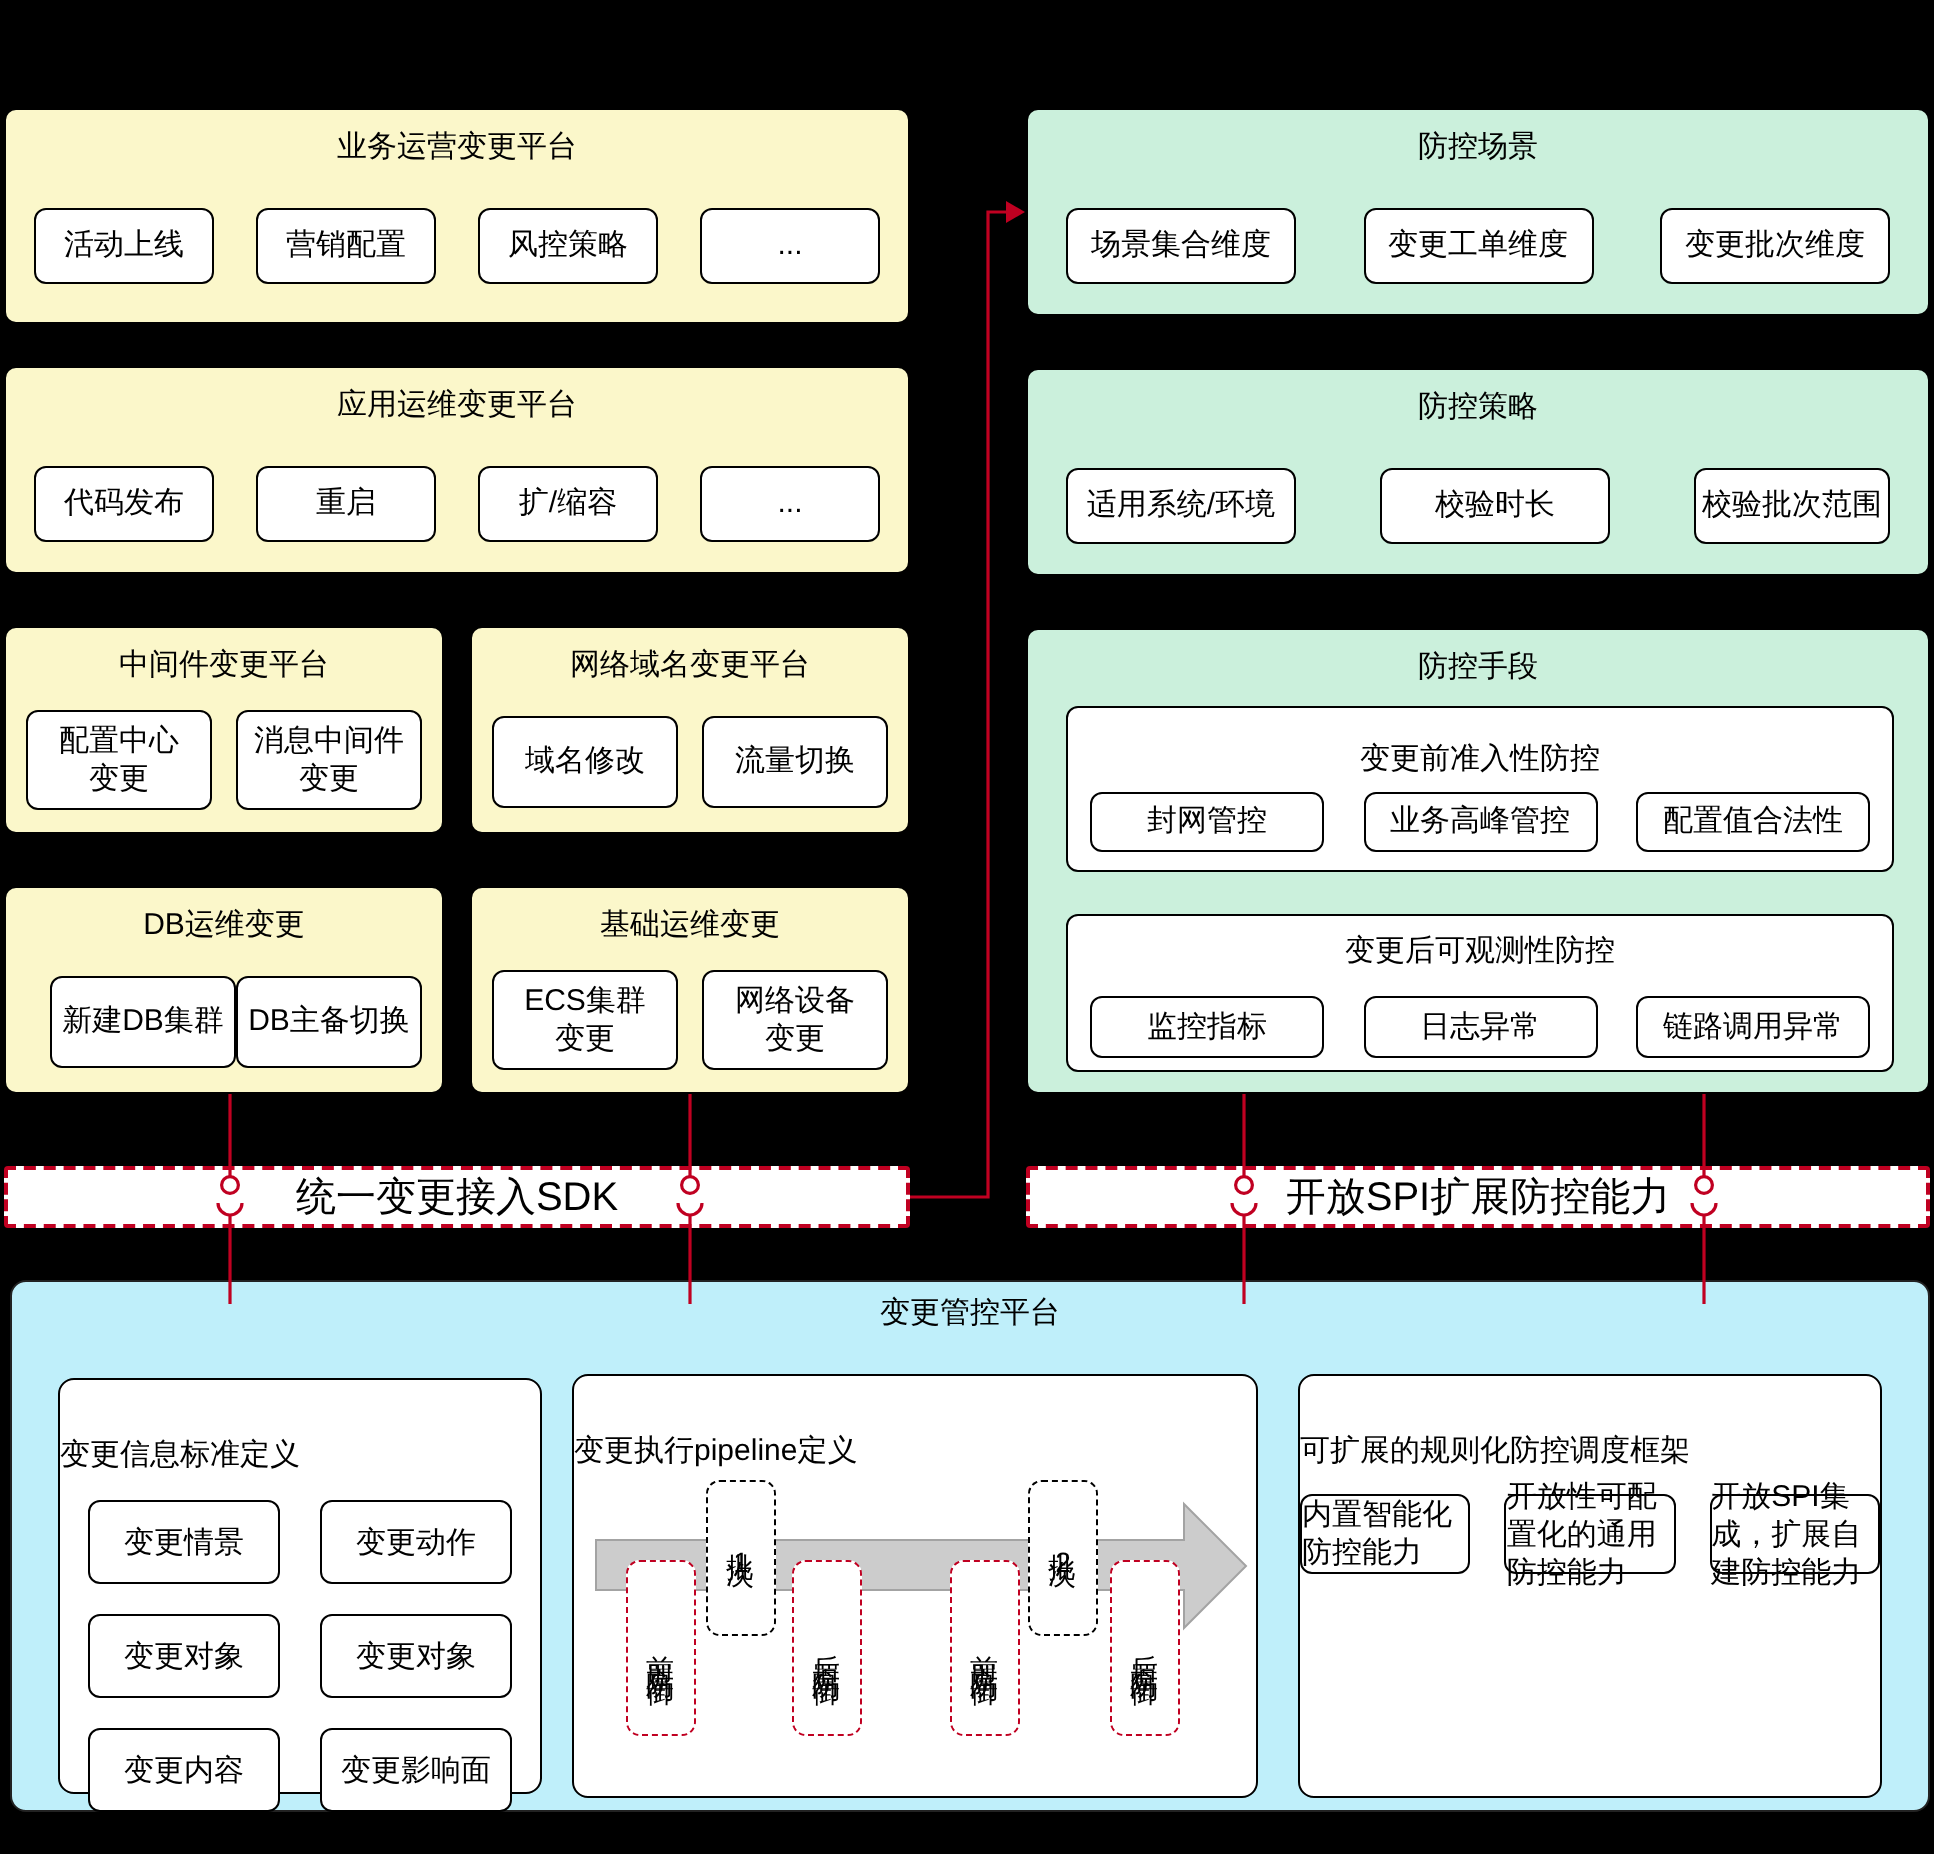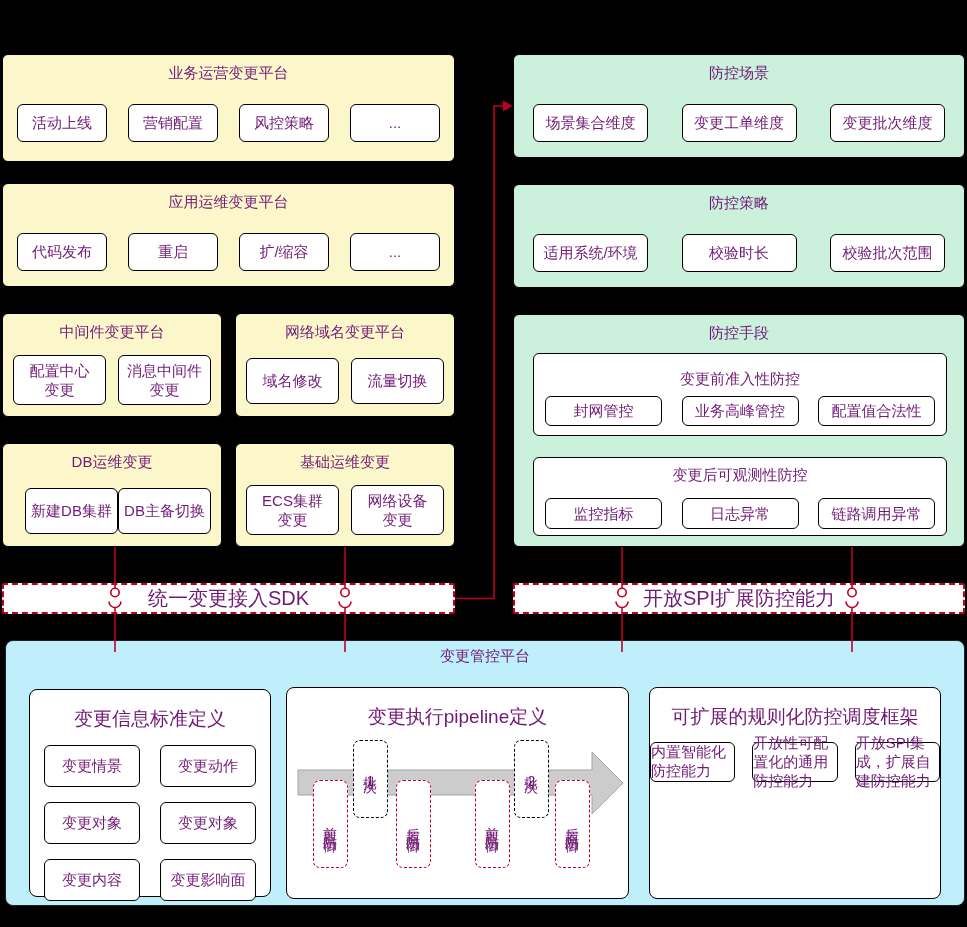--- a/index.html
+++ b/index.html
@@ -1,36 +1,36 @@
 <!DOCTYPE html>
 <html><head>
 <meta charset="utf-8">
 <style>
   html,body{margin:0;padding:0;background:#000;}
   .stage{
     position:relative;width:967px;height:927px;background:#000;
-    font-family:"Liberation Sans",sans-serif;color:#701a75;overflow:hidden;
+    font-family:"Liberation Sans",sans-serif;color:#000000;overflow:hidden;
   }
   .panel{position:absolute;border:1px solid #000;border-radius:6px;box-sizing:border-box;}
   .yellow{background:#FBF7CA;}
   .green{background:#CBF0DC;}
   .panel-title{text-align:center;padding-top:9px;font-size:15px;}
   .cells{position:absolute;left:0;right:0;display:flex;justify-content:space-between;box-sizing:border-box;}
   .cell{
     background:#fff;border:1px solid #000;border-radius:6px;box-sizing:border-box;
     display:flex;align-items:center;justify-content:center;text-align:center;
     font-size:15px;line-height:1.3;white-space:pre-line;
   }
   .dashed-bar{
     position:absolute;background:#fff;border:2px dashed #C00021;border-radius:2px;box-sizing:border-box;
     display:flex;align-items:center;justify-content:center;font-size:20px;
   }
   .platform{position:absolute;left:5px;top:640px;width:960px;height:266px;background:#BFEFFA;border:1px solid #222;border-radius:8px;box-sizing:border-box;}
   .subpanel{position:absolute;background:#fff;border:1px solid #000;border-radius:8px;box-sizing:border-box;}
-  .subpanel-title{text-align:center;padding-top:16px;font-size:19px;}
+  .subpanel-title{text-align:left;padding-top:28px;font-size:15px;}
   .info-grid{display:grid;grid-template-columns:96px 96px;column-gap:20px;row-gap:15px;justify-content:center;margin-top:13px;}
   .info-cell{height:40px;background:#fff;border:1px solid #000;border-radius:6px;display:flex;align-items:center;justify-content:center;font-size:15px;}
   .fw-rows{display:flex;flex-direction:row;align-items:center;gap:17px;margin-top:12px;}
   .fw-row{width:262px;height:38px;background:#fff;border:1px solid #000;border-radius:6px;display:flex;align-items:center;justify-content:center;font-size:15px;}
   .vbox{
     position:absolute;background:#fff;box-sizing:border-box;border-radius:7px;
     display:flex;align-items:center;justify-content:center;
     writing-mode:vertical-rl;text-orientation:upright;font-size:14px;letter-spacing:4px;text-align:center;
   }
   .vbox.batch{border:1.6px dashed #000;}
@@ -105,21 +105,21 @@
       <div class="cell" style="width:115px;height:38px">变更工单维度</div>
       <div class="cell" style="width:115px;height:38px">变更批次维度</div>
     </div>
   </section>
 
   <section class="panel green" style="left:513px;top:184px;width:452px;height:104px">
     <div class="panel-title">防控策略</div>
     <div class="cells" style="top:49px;padding:0 19px;">
       <div class="cell" style="width:115px;height:38px">适用系统/环境</div>
       <div class="cell" style="width:115px;height:38px">校验时长</div>
-      <div class="cell" style="width:115px;height:38px">校验批次范围</div>
+      <div class="cell" style="width:98px;height:38px">校验批次范围</div>
     </div>
   </section>
 
   <section class="panel green" style="left:513px;top:314px;width:452px;height:233px">
     <div class="panel-title">防控手段</div>
 
     <div class="subpanel" style="left:19px;top:38px;width:414px;height:83px;border-radius:6px;">
       <div class="panel-title" style="padding-top:16px;">变更前准入性防控</div>
       <div class="cells" style="top:42px;padding:0 11px;">
         <div class="cell" style="width:117px;height:30px">封网管控</div>

